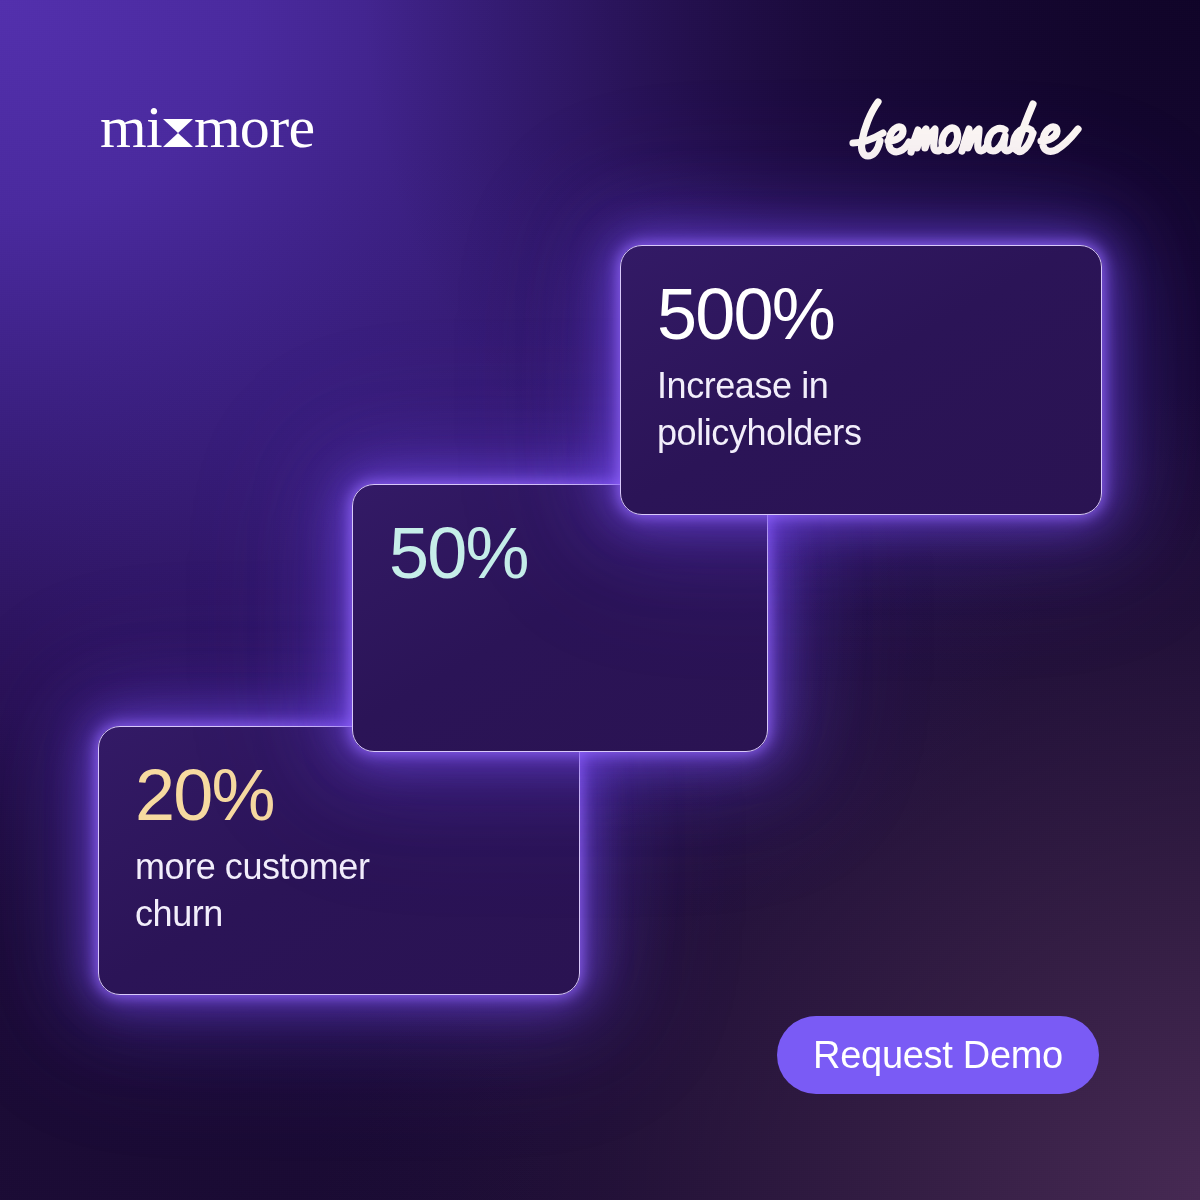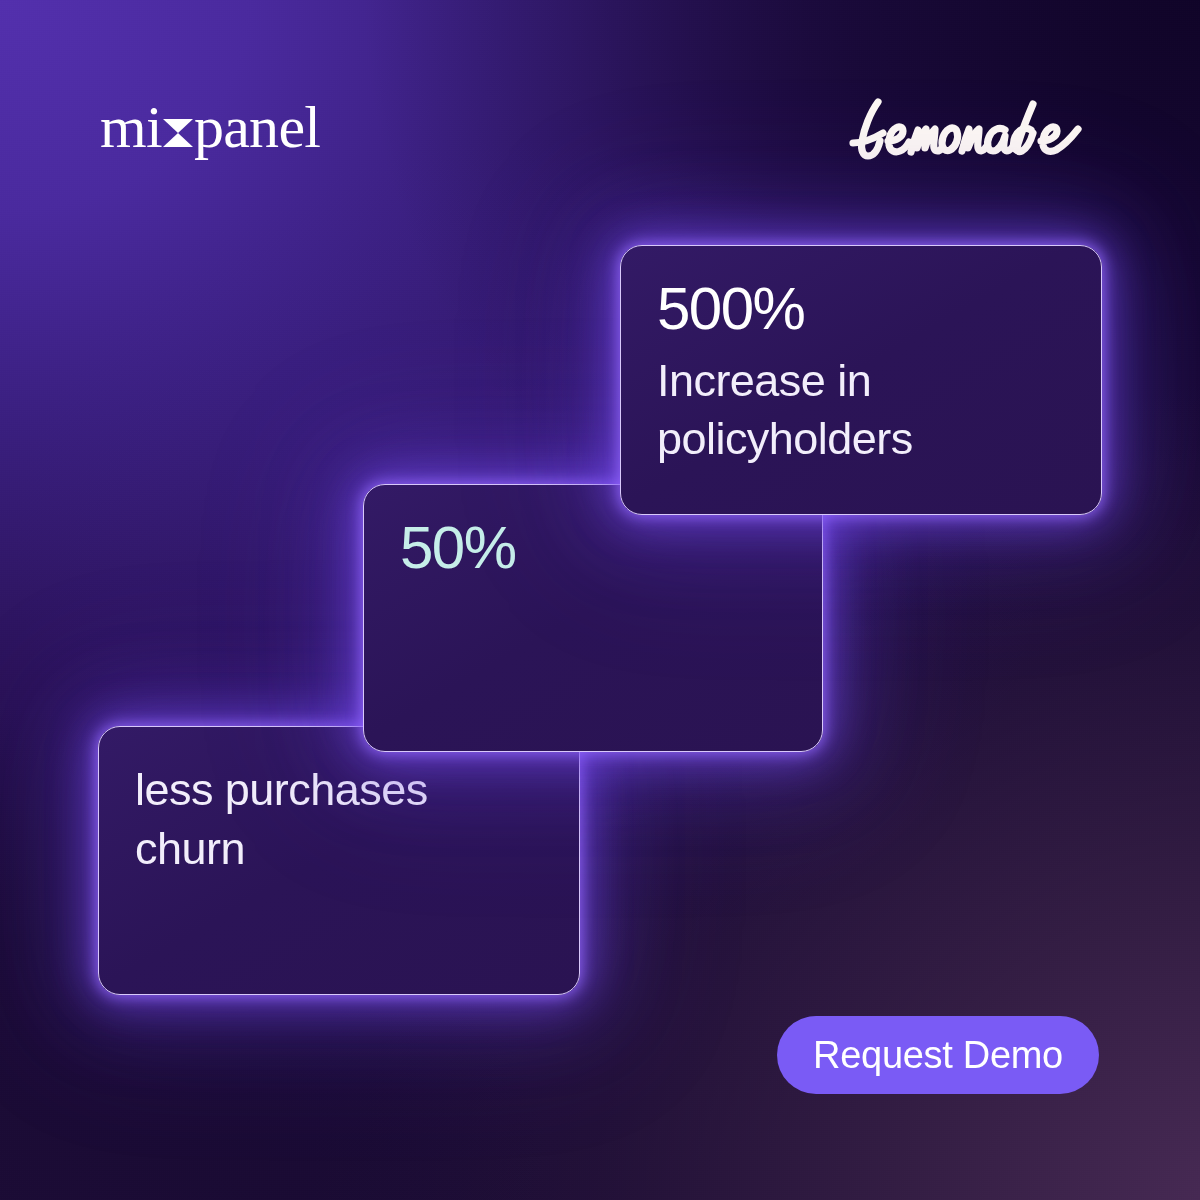--- a/index.html
+++ b/index.html
@@ -120,37 +120,37 @@
       0 0 38px 8px rgba(124,82,245,0.52),
       0 0 78px 24px rgba(108,68,230,0.30),
       0 0 130px 44px rgba(96,58,215,0.16);
     padding: 34px 36px 30px 36px;
     display: flex;
     flex-direction: column;
     justify-content: flex-start;
   }
 
   #card-policyholders { left: 620px; top: 245px; width: 482px; height: 270px; z-index: 3; }
-  #card-coverage      { left: 363px; top: 484px; width: 460px; height: 268px; z-index: 2; }
+  #card-coverage      { left: 352px; top: 484px; width: 416px; height: 268px; z-index: 2; }
   #card-churn         { left: 98px;  top: 726px; width: 482px; height: 269px; z-index: 1; }
 
   .stat-value {
-    font-size: 60px;
+    font-size: 72px;
     line-height: 0.96;
     font-weight: 400;
     letter-spacing: -0.025em;
     margin: 0 0 14px 0;
     white-space: nowrap;
   }
   #card-policyholders .stat-value { color: #ffffff; }
   #card-coverage      .stat-value { color: #c6eee9; }
   #card-churn         .stat-value { color: #f7daa0; }
 
   .stat-label {
-    font-size: 45px;
+    font-size: 36px;
     line-height: 1.30;
     font-weight: 400;
     letter-spacing: -0.012em;
     color: #f2eefb;
     margin: 0;
   }
   #card-policyholders .stat-label { max-width: 310px; }
   #card-coverage      .stat-label { max-width: 420px; }
   #card-churn         .stat-label { max-width: 320px; }
 
@@ -183,21 +183,21 @@
   <div class="bg-base"></div>
   <div class="bg-tr"></div>
   <div class="bg-br"></div>
   <div class="bg-bl"></div>
   <div class="bg-mid"></div>
   <div class="bg-grain"></div>
 
   <div class="logo-mixpanel">
     <span>mi</span>
     <span class="mx-x"></span>
-    <span>panel</span>
+    <span>more</span>
   </div>
 
   <div class="logo-lemonade">
     <svg viewBox="0 0 258 70" xmlns="http://www.w3.org/2000/svg" aria-hidden="true">
       <g fill="none" stroke="#fdf8f3" stroke-width="7.2" stroke-linecap="round" stroke-linejoin="round">
 
         <path d="M33 6 C25 17, 19 33, 17 45 C15.5 54, 18 60, 23 60 C29 60, 33 53, 35 45"></path>
         <path d="M8 47 C17 47, 28 43, 38 37"></path>
 
         <path d="M43 45 C51 45, 58 41, 58 35 C58 31, 54 30, 51 32 C46 35, 43 42, 44 49 C45 55, 50 57, 55 55 C59 53.5, 62 50, 64 46"></path>
@@ -221,18 +221,19 @@
   <div class="card" id="card-policyholders">
     <div class="stat-value">500%</div>
     <div class="stat-label">Increase in policyholders</div>
   </div>
 
   <div class="card" id="card-coverage">
     <div class="stat-value">50%</div>
   </div>
 
   <div class="card" id="card-churn">
-    <div class="stat-label">less purchases churn</div>
+    <div class="stat-value">20%</div>
+    <div class="stat-label">more customer churn</div>
   </div>
 
   <button class="cta-button">Request Demo</button>
 
 </div>
 
 </body></html>

